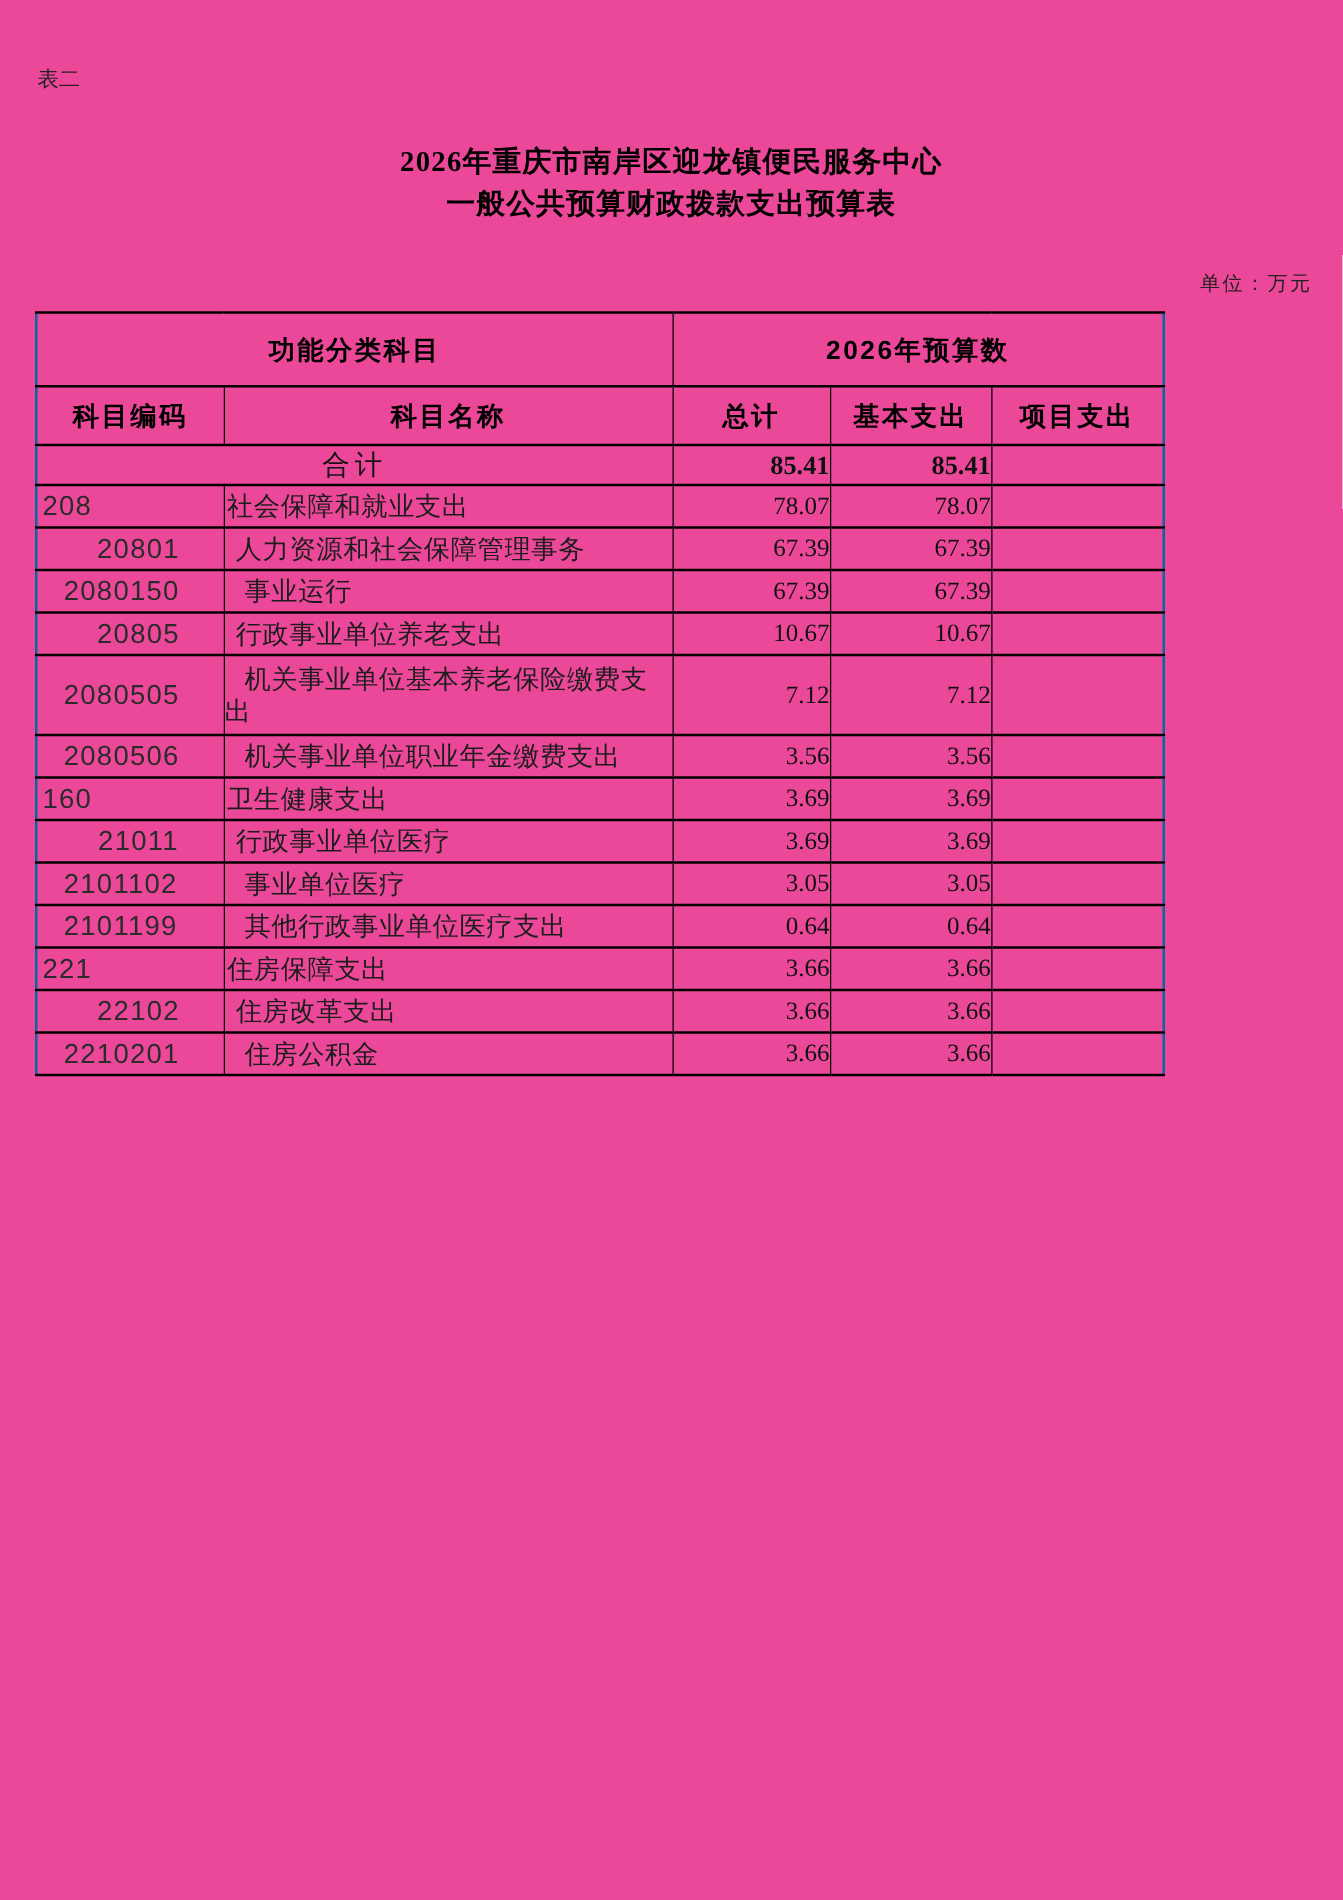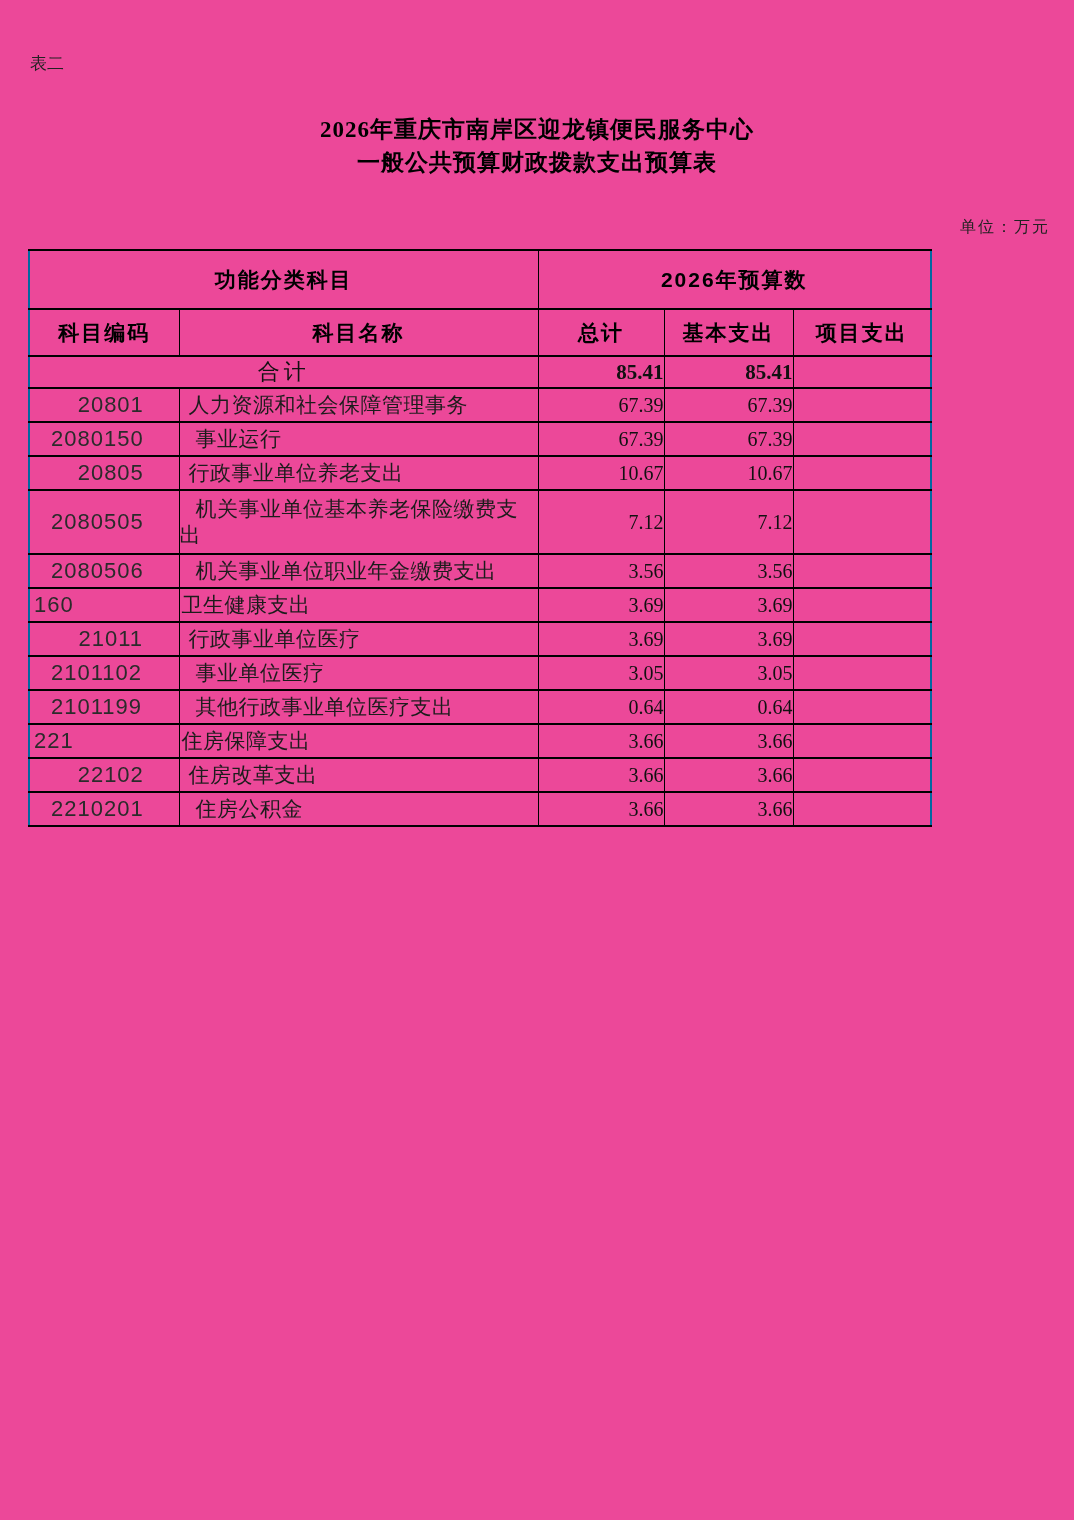--- a/index.html
+++ b/index.html
@@ -149,20 +149,27 @@
       </tr>
     </thead>
     <tbody>
       <tr class="total-row">
         <td colspan="2" class="heji">合计</td>
         <td class="num b">85.41</td>
         <td class="num b">85.41</td>
         <td class="num b"></td>
       </tr>
 
+      <tr class="dr lv1">
+        <td class="code">208</td>
+        <td class="name">社会保障和就业支出</td>
+        <td class="num">78.07</td>
+        <td class="num">78.07</td>
+        <td class="num"></td>
+      </tr>
       <tr class="dr lv2">
         <td class="code">20801</td>
         <td class="name">人力资源和社会保障管理事务</td>
         <td class="num">67.39</td>
         <td class="num">67.39</td>
         <td class="num"></td>
       </tr>
       <tr class="dr lv3">
         <td class="code">2080150</td>
         <td class="name">事业运行</td>

